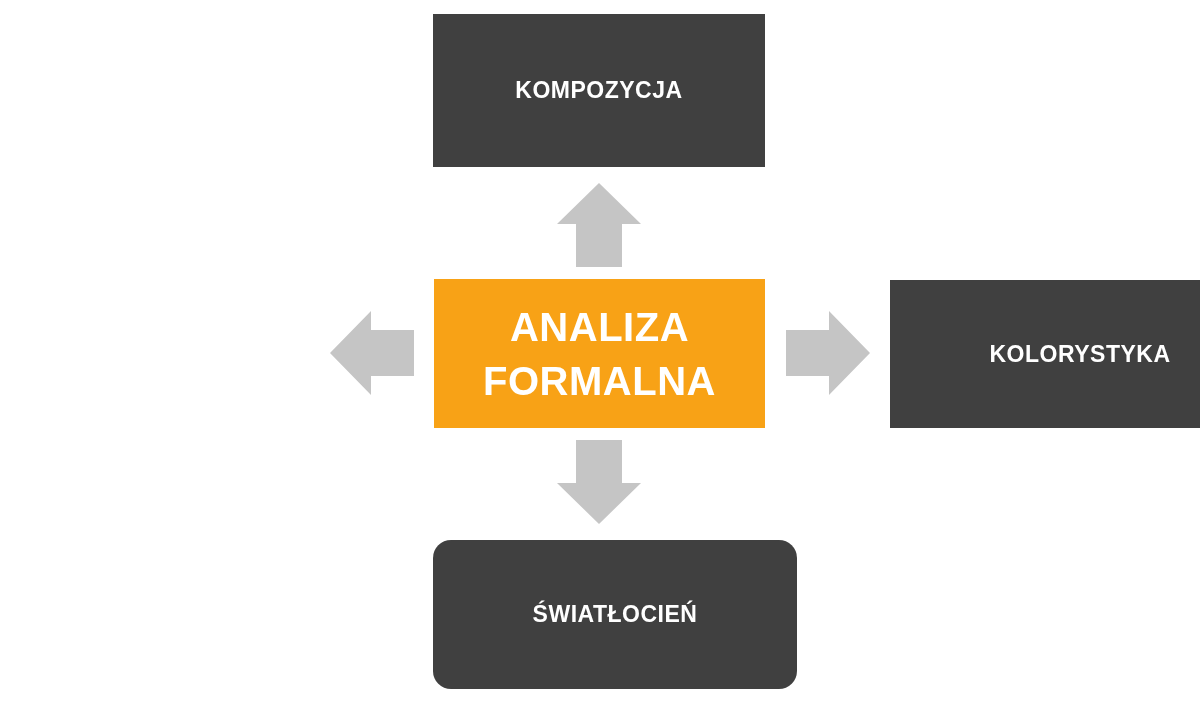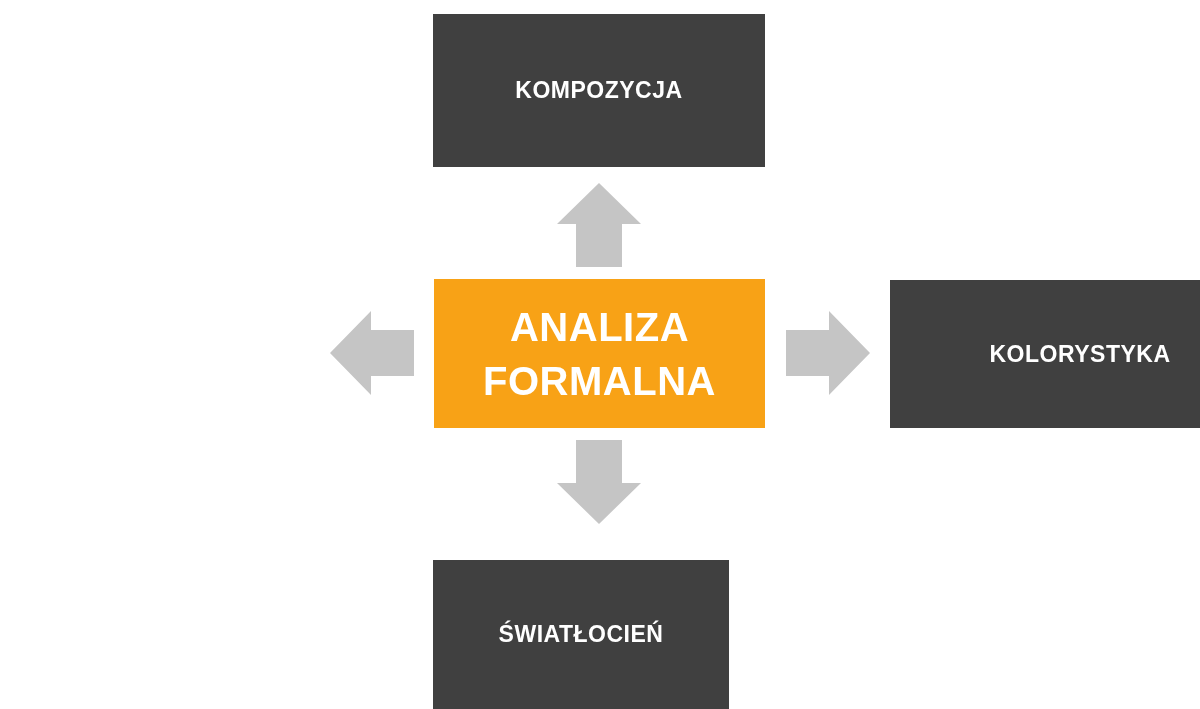--- a/index.html
+++ b/index.html
@@ -35,21 +35,21 @@
       font-size: 40px;
       line-height: 1.35;
       letter-spacing: 0.5px;
       padding: 16px 30px;
       text-align: center;
     }
     #node-top    { left: 433px; top: 14px;  width: 332px; height: 153px; }
     #node-center { left: 434px; top: 279px; width: 331px; height: 149px; }
     #node-left   { left: 15px;  top: 280px; width: 293px; height: 147px; }
     #node-right  { left: 890px; top: 280px; width: 351px; height: 148px; padding-left: 29px; }
-    #node-bottom { left: 433px; top: 560px; width: 296px; height: 149px; }
+    #node-bottom { left: 433px; top: 540px; width: 364px; height: 149px; border-radius: 18px; }
 
     .arrow {
       position: absolute;
       width: 84px;
       height: 84px;
     }
     .arrow polygon { fill: #C5C5C5; }
     #arrow-up    { left: 557px; top: 183px; }
     #arrow-down  { left: 557px; top: 440px; transform: rotate(180deg); }
     #arrow-left  { left: 330px; top: 311px; transform: rotate(-90deg); }

